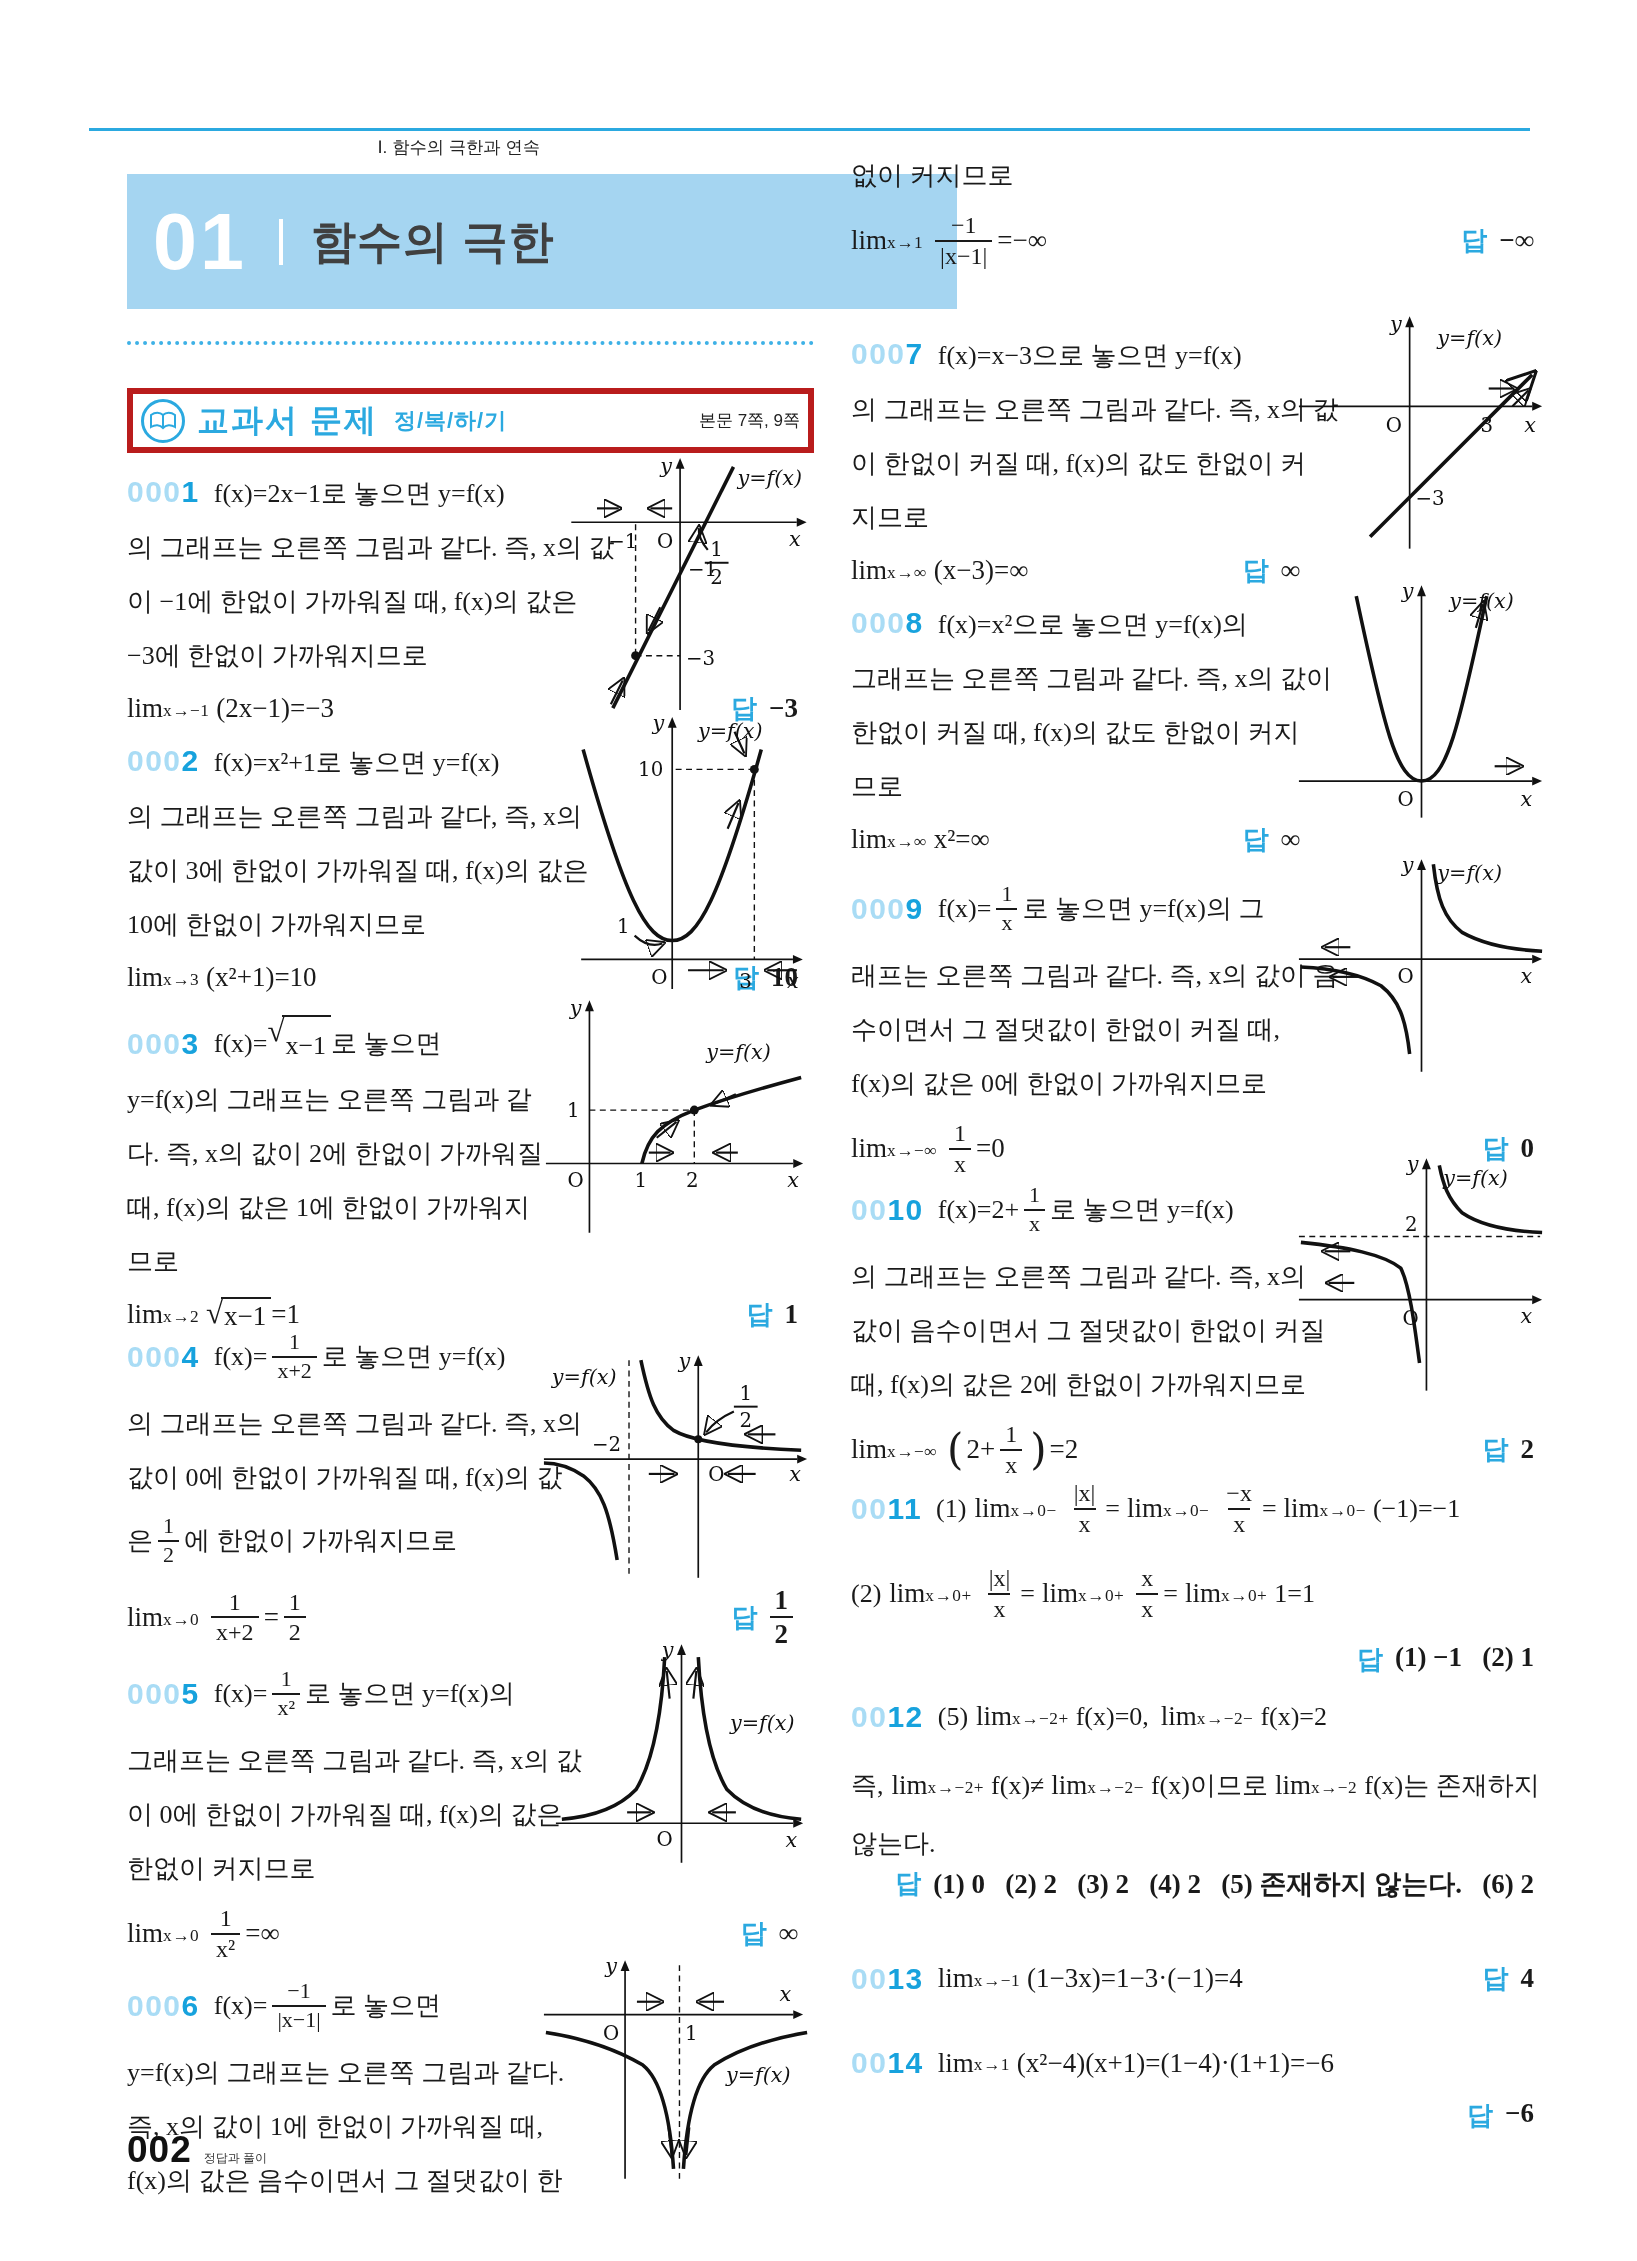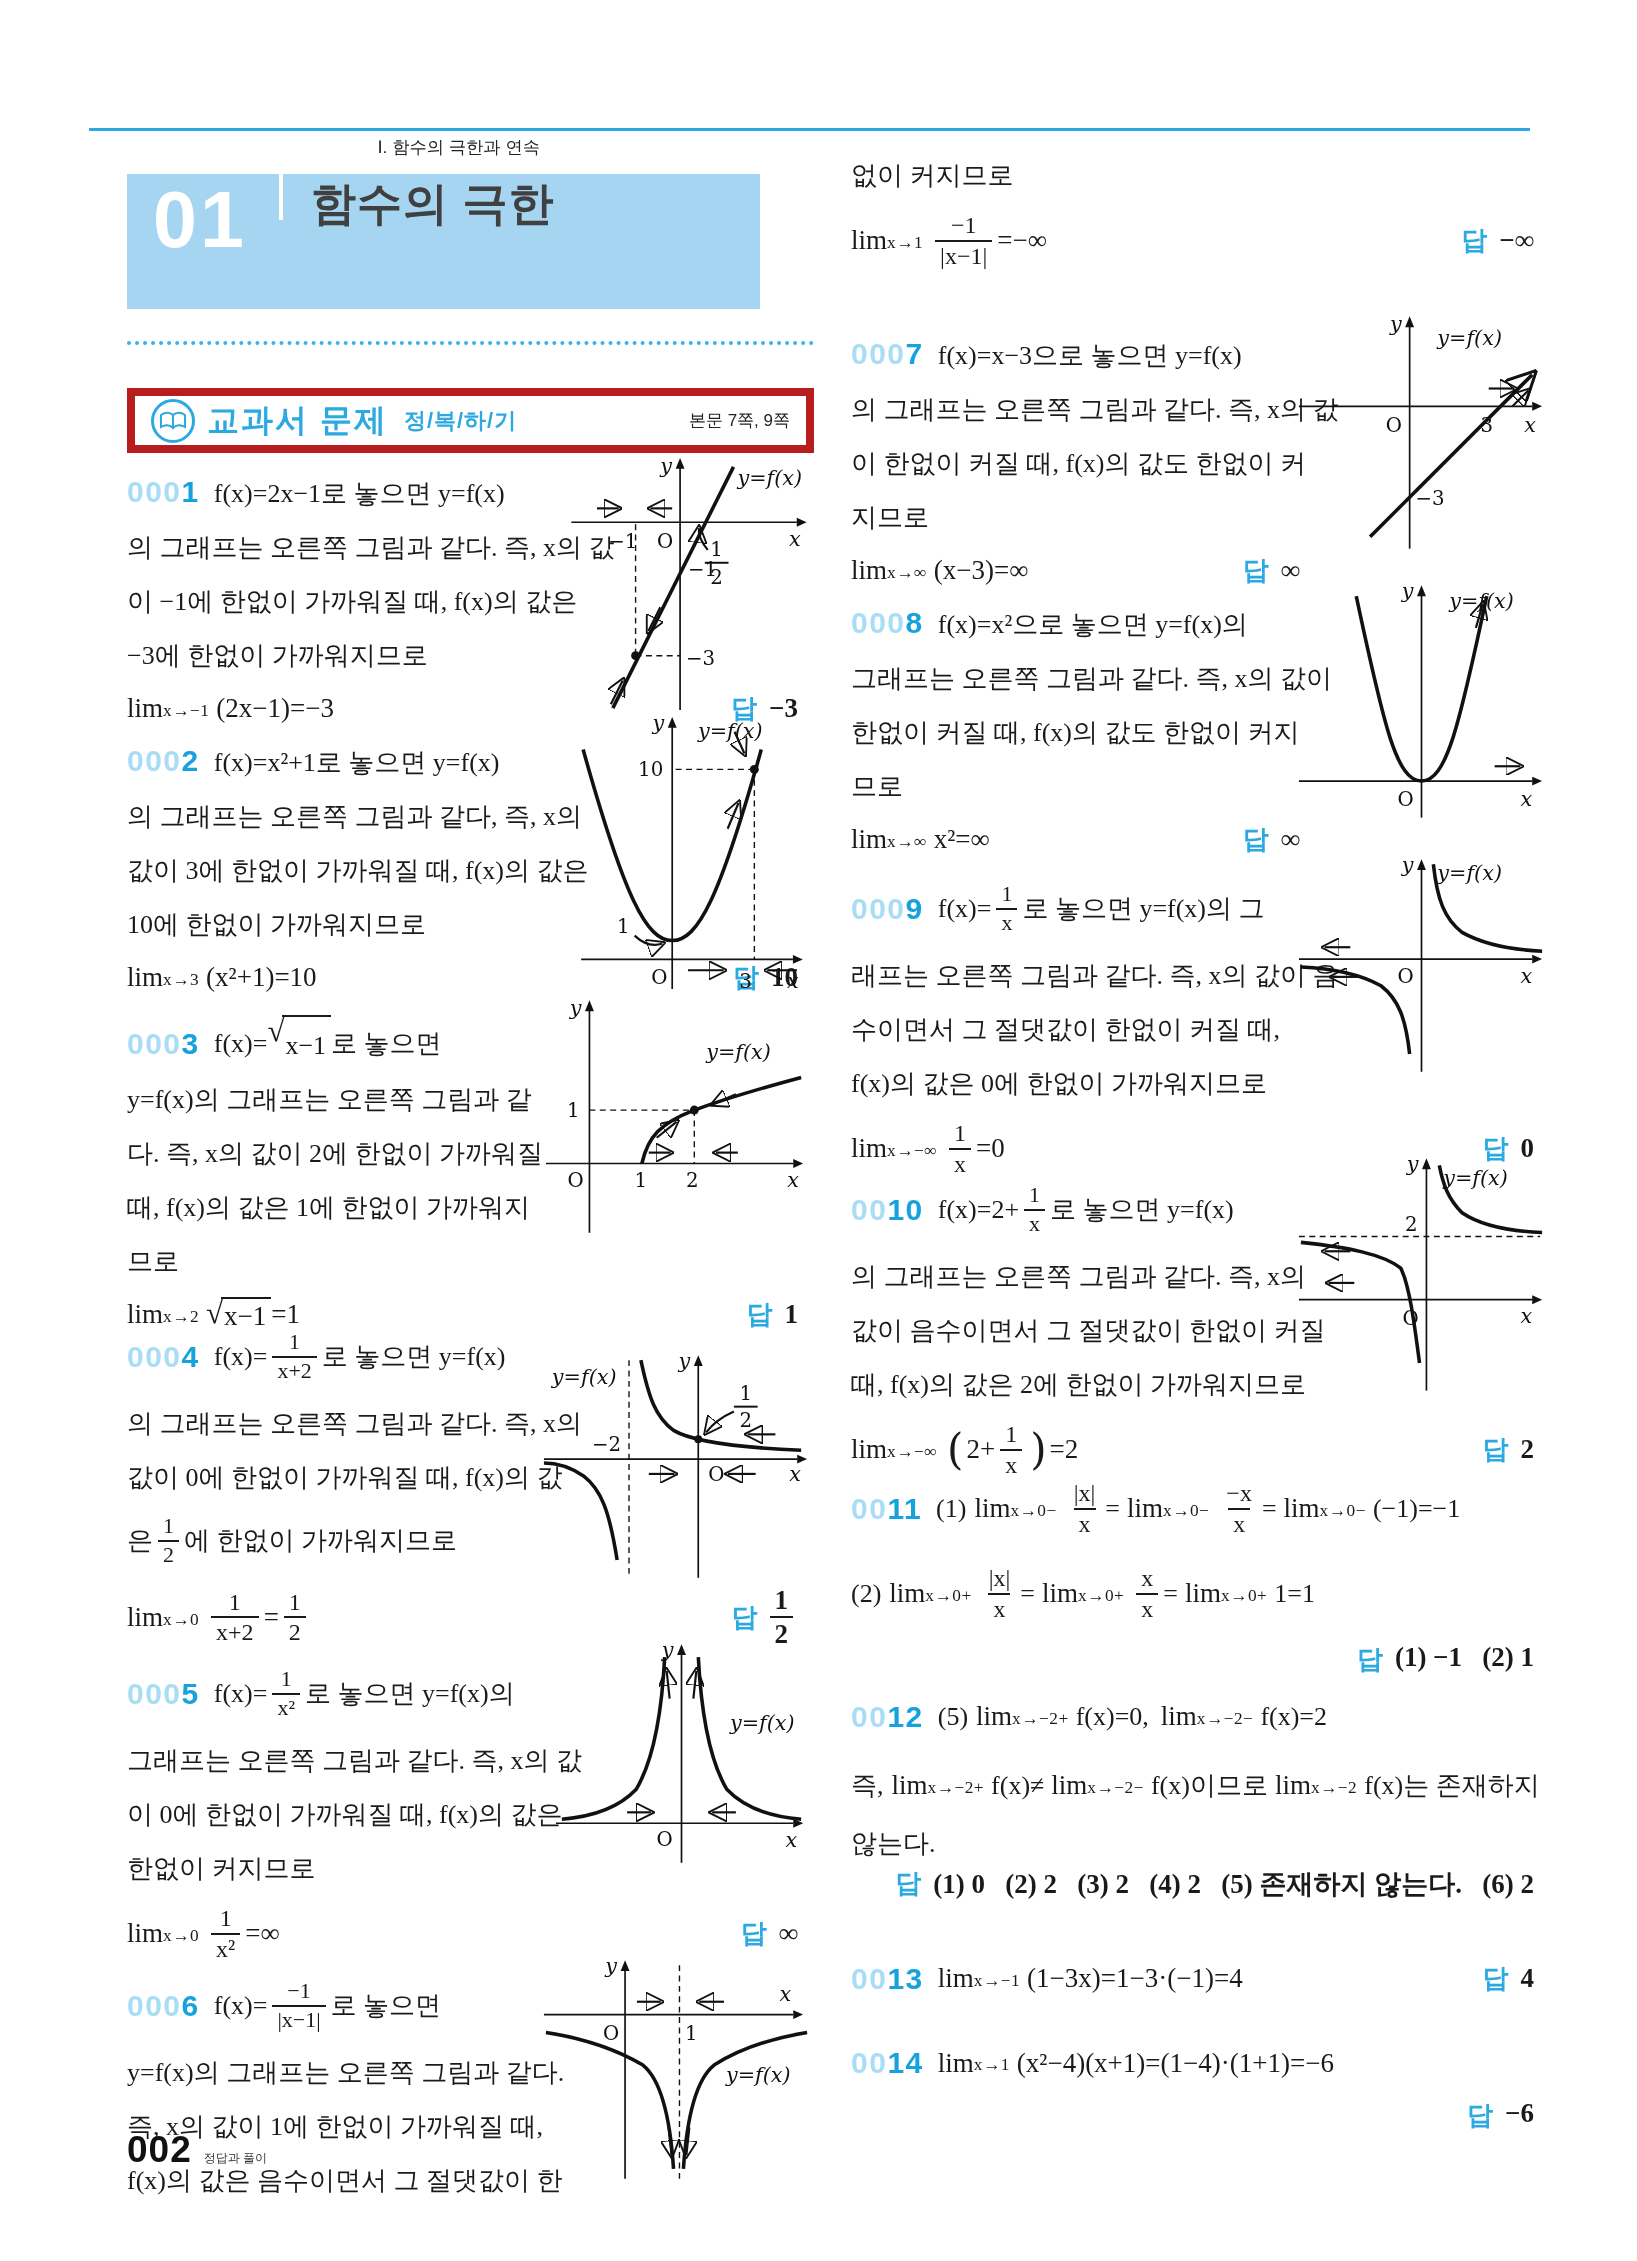--- a/index.html
+++ b/index.html
@@ -2,29 +2,29 @@
 <html><head>
 <meta charset="utf-8">
 <style>
   *{box-sizing:border-box}
   body{margin:0;background:#fff}
   #page{position:relative;width:1638px;height:2261px;background:#ffffff;overflow:hidden;
         color:#1a1a1a;font-family:"Liberation Serif","DejaVu Serif",serif}
   .toprule{position:absolute;left:89px;top:128px;width:1441px;height:3px;background:#2ba9e0}
   .unit{position:absolute;left:257px;top:135px;width:283px;text-align:right;font-size:17.3px;
         font-family:"Liberation Sans",sans-serif;color:#222}
-  .chapbox{position:absolute;left:127px;top:174px;width:633px;height:135px;background:#a5d5f1;
-        display:flex;align-items:flex-start}
+  .chapbox{position:absolute;left:127px;top:174px;width:830px;height:135px;background:#a5d5f1;
+        display:flex;align-items:center}
   .chapno{font-family:"Liberation Sans",sans-serif;font-weight:800;font-size:79px;color:#fff;
         margin-left:26px;letter-spacing:3px}
   .chapdiv{width:4px;height:46px;background:#fff;margin:0 28px 0 32px}
   .chaptitle{font-family:"Liberation Sans",sans-serif;font-weight:800;font-size:45px;color:#404040;letter-spacing:1px}
   .dotrule{position:absolute;left:127px;top:341px;width:687px;border-top:4px dotted #3eb1e6}
-  .secbox{position:absolute;left:127px;top:388px;width:687px;height:65px;border:8px solid #b91c1c;
-        display:flex;align-items:center;padding:0 16px;background:#fff}
+  .secbox{position:absolute;left:127px;top:388px;width:687px;height:65px;border:6px solid #b91c1c;
+        display:flex;align-items:center;padding:0 8px;background:#fff}
   .secicon{width:44px;height:44px;border:3px solid #2ba9e0;border-radius:50%;display:flex;
         align-items:center;justify-content:center;margin-right:12px;flex:0 0 auto}
   .sectitle{color:#2ba9e0;font-family:"Liberation Sans",sans-serif;font-weight:800;font-size:32px;letter-spacing:2px}
   .secsub{color:#2ba9e0;font-family:"Liberation Sans",sans-serif;font-size:22px;font-weight:700;margin-left:16px;letter-spacing:1px}
   .secref{margin-left:auto;font-size:17px;font-family:"Liberation Sans",sans-serif;color:#222}
   .colL{position:absolute;left:127px;top:465px;width:687px;height:1742px}
   .colR{position:absolute;left:851px;top:149px;width:699px;height:2039px}
   .prob{position:absolute;left:0;width:100%}
   .bodyline{font-size:26px;line-height:54px;white-space:nowrap}
   .fline{display:flex;align-items:center;height:81px;font-size:26px;white-space:nowrap}

